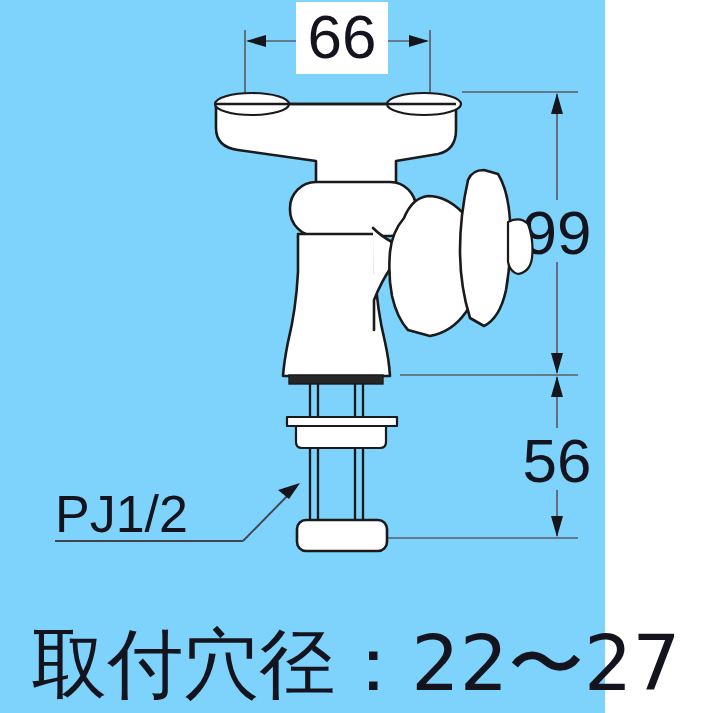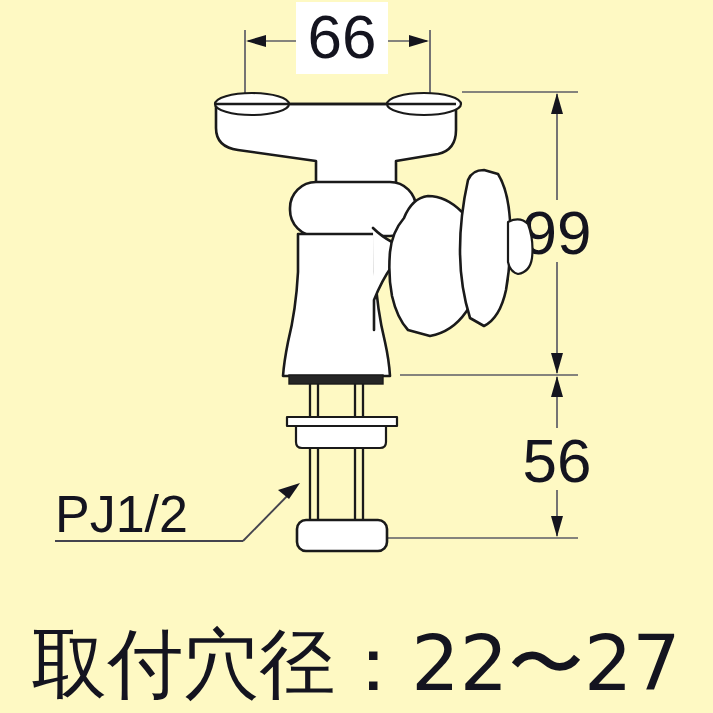--- a/index.html
+++ b/index.html
@@ -9,23 +9,23 @@
     background: #ffffff;
   }
   body {
     width: 713px;
     height: 713px;
     overflow: hidden;
     font-family: "Liberation Sans", sans-serif;
   }
   #drawing-root {
     position: relative;
-    width: 713px;
+    width: 605px;
     height: 713px;
-    background: #fef9c3;
+    background: #7dd3fc;
   }
   svg#drawing-canvas {
     position: absolute;
     top: 0;
     left: 0;
     width: 713px;
     height: 713px;
     display: block;
   }
   .part-outline {

